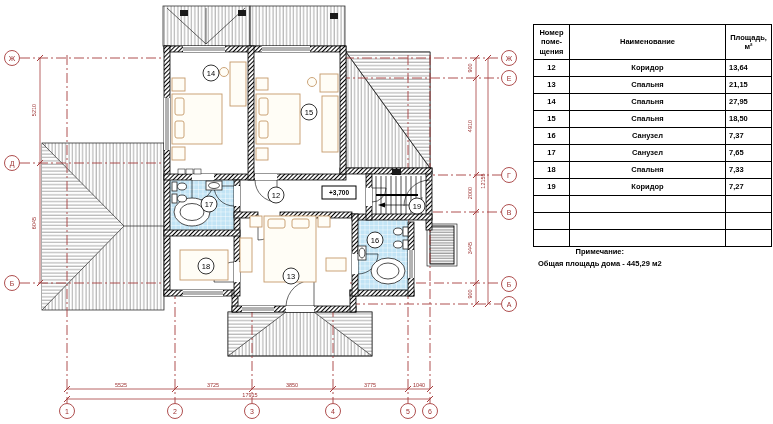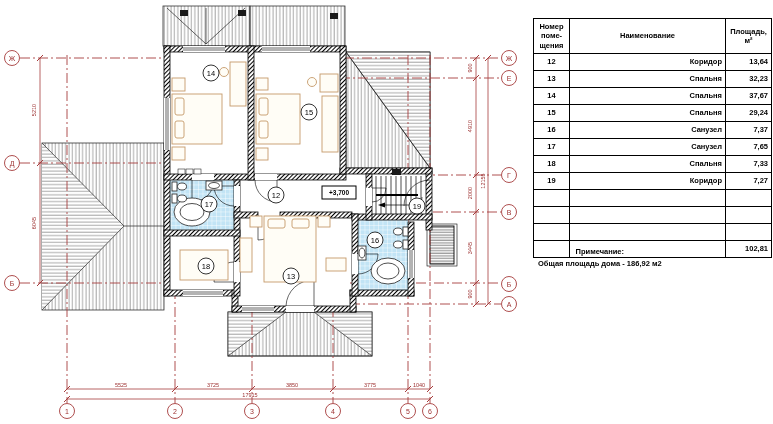--- a/index.html
+++ b/index.html
@@ -1,32 +1,32 @@
 <!DOCTYPE html>
 <html><head>
 <meta charset="utf-8">
 <style>
   html,body{margin:0;padding:0;background:#e8e8e8;}
   .screen{position:relative;width:773px;height:424px;background:#ffffff;overflow:hidden;
           font-family:"Liberation Sans",sans-serif;}
   .plan-svg{position:absolute;left:0;top:0;}
 
   
-  .ptable{position:absolute;left:533px;top:18px;width:238px;border-collapse:collapse;
+  .ptable{position:absolute;left:533px;top:24px;width:238px;border-collapse:collapse;
           table-layout:fixed;border:1.5px solid #000;}
   .ptable th,.ptable td{border:1px solid #000;color:#000;
           font:bold 7.5px/1.25 "Liberation Sans",sans-serif;
           padding:0 3px;height:16px;overflow:hidden;white-space:nowrap;}
   .ptable th{height:34px;text-align:center;vertical-align:middle;}
   .col-num{width:36px;}
   .col-name{width:156px;}
   .col-area{width:46px;}
   .td-num{text-align:center;}
-  .td-name{text-align:right;}
-  .td-area{text-align:right;}
+  .td-name{text-align:center;}
+  .td-area{text-align:left;}
 
   .note{position:absolute;left:538px;top:246px;color:#000;
         font:bold 7.5px/1.6 "Liberation Sans",sans-serif;text-align:center;}
 
   
   .ax{stroke:#a63c3c;stroke-width:0.9;stroke-dasharray:10 3 2 3;fill:none;}
   .dln{stroke:#a63c3c;stroke-width:0.8;fill:none;}
   .tk{stroke:#a63c3c;stroke-width:1;}
   .dtxt{fill:#9c2f2f;font:5.5px "Liberation Sans",sans-serif;text-anchor:middle;}
   .actxt{fill:#9c2f2f;font:7px "Liberation Sans",sans-serif;text-anchor:middle;}
@@ -458,31 +458,31 @@
     </thead>
     <tbody>
       <tr>
         <td class="td-num">12</td>
         <td class="td-name">Коридор</td>
         <td class="td-area">13,64</td>
       </tr>
       <tr>
         <td class="td-num">13</td>
         <td class="td-name">Спальня</td>
-        <td class="td-area">32,23</td>
+        <td class="td-area">21,15</td>
       </tr>
       <tr>
         <td class="td-num">14</td>
         <td class="td-name">Спальня</td>
-        <td class="td-area">37,67</td>
+        <td class="td-area">27,95</td>
       </tr>
       <tr>
         <td class="td-num">15</td>
         <td class="td-name">Спальня</td>
-        <td class="td-area">29,24</td>
+        <td class="td-area">18,50</td>
       </tr>
       <tr>
         <td class="td-num">16</td>
         <td class="td-name">Санузел</td>
         <td class="td-area">7,37</td>
       </tr>
       <tr>
         <td class="td-num">17</td>
         <td class="td-name">Санузел</td>
         <td class="td-area">7,65</td>
@@ -505,26 +505,21 @@
       <tr>
         <td class="td-num"></td>
         <td class="td-name"></td>
         <td class="td-area"></td>
       </tr>
       <tr>
         <td class="td-num"></td>
         <td class="td-name"></td>
         <td class="td-area"></td>
       </tr>
-      <tr>
-        <td class="td-num"></td>
-        <td class="td-name"></td>
-        <td class="td-area">102,81</td>
-      </tr>
     </tbody>
   </table>
 
   <div class="note">
     <div>Примечание:</div>
-    <div>Общая площадь дома  -  186,92 м2</div>
+    <div>Общая площадь дома  -  445,29 м2</div>
   </div>
 
 </div>
 
 </body></html>

